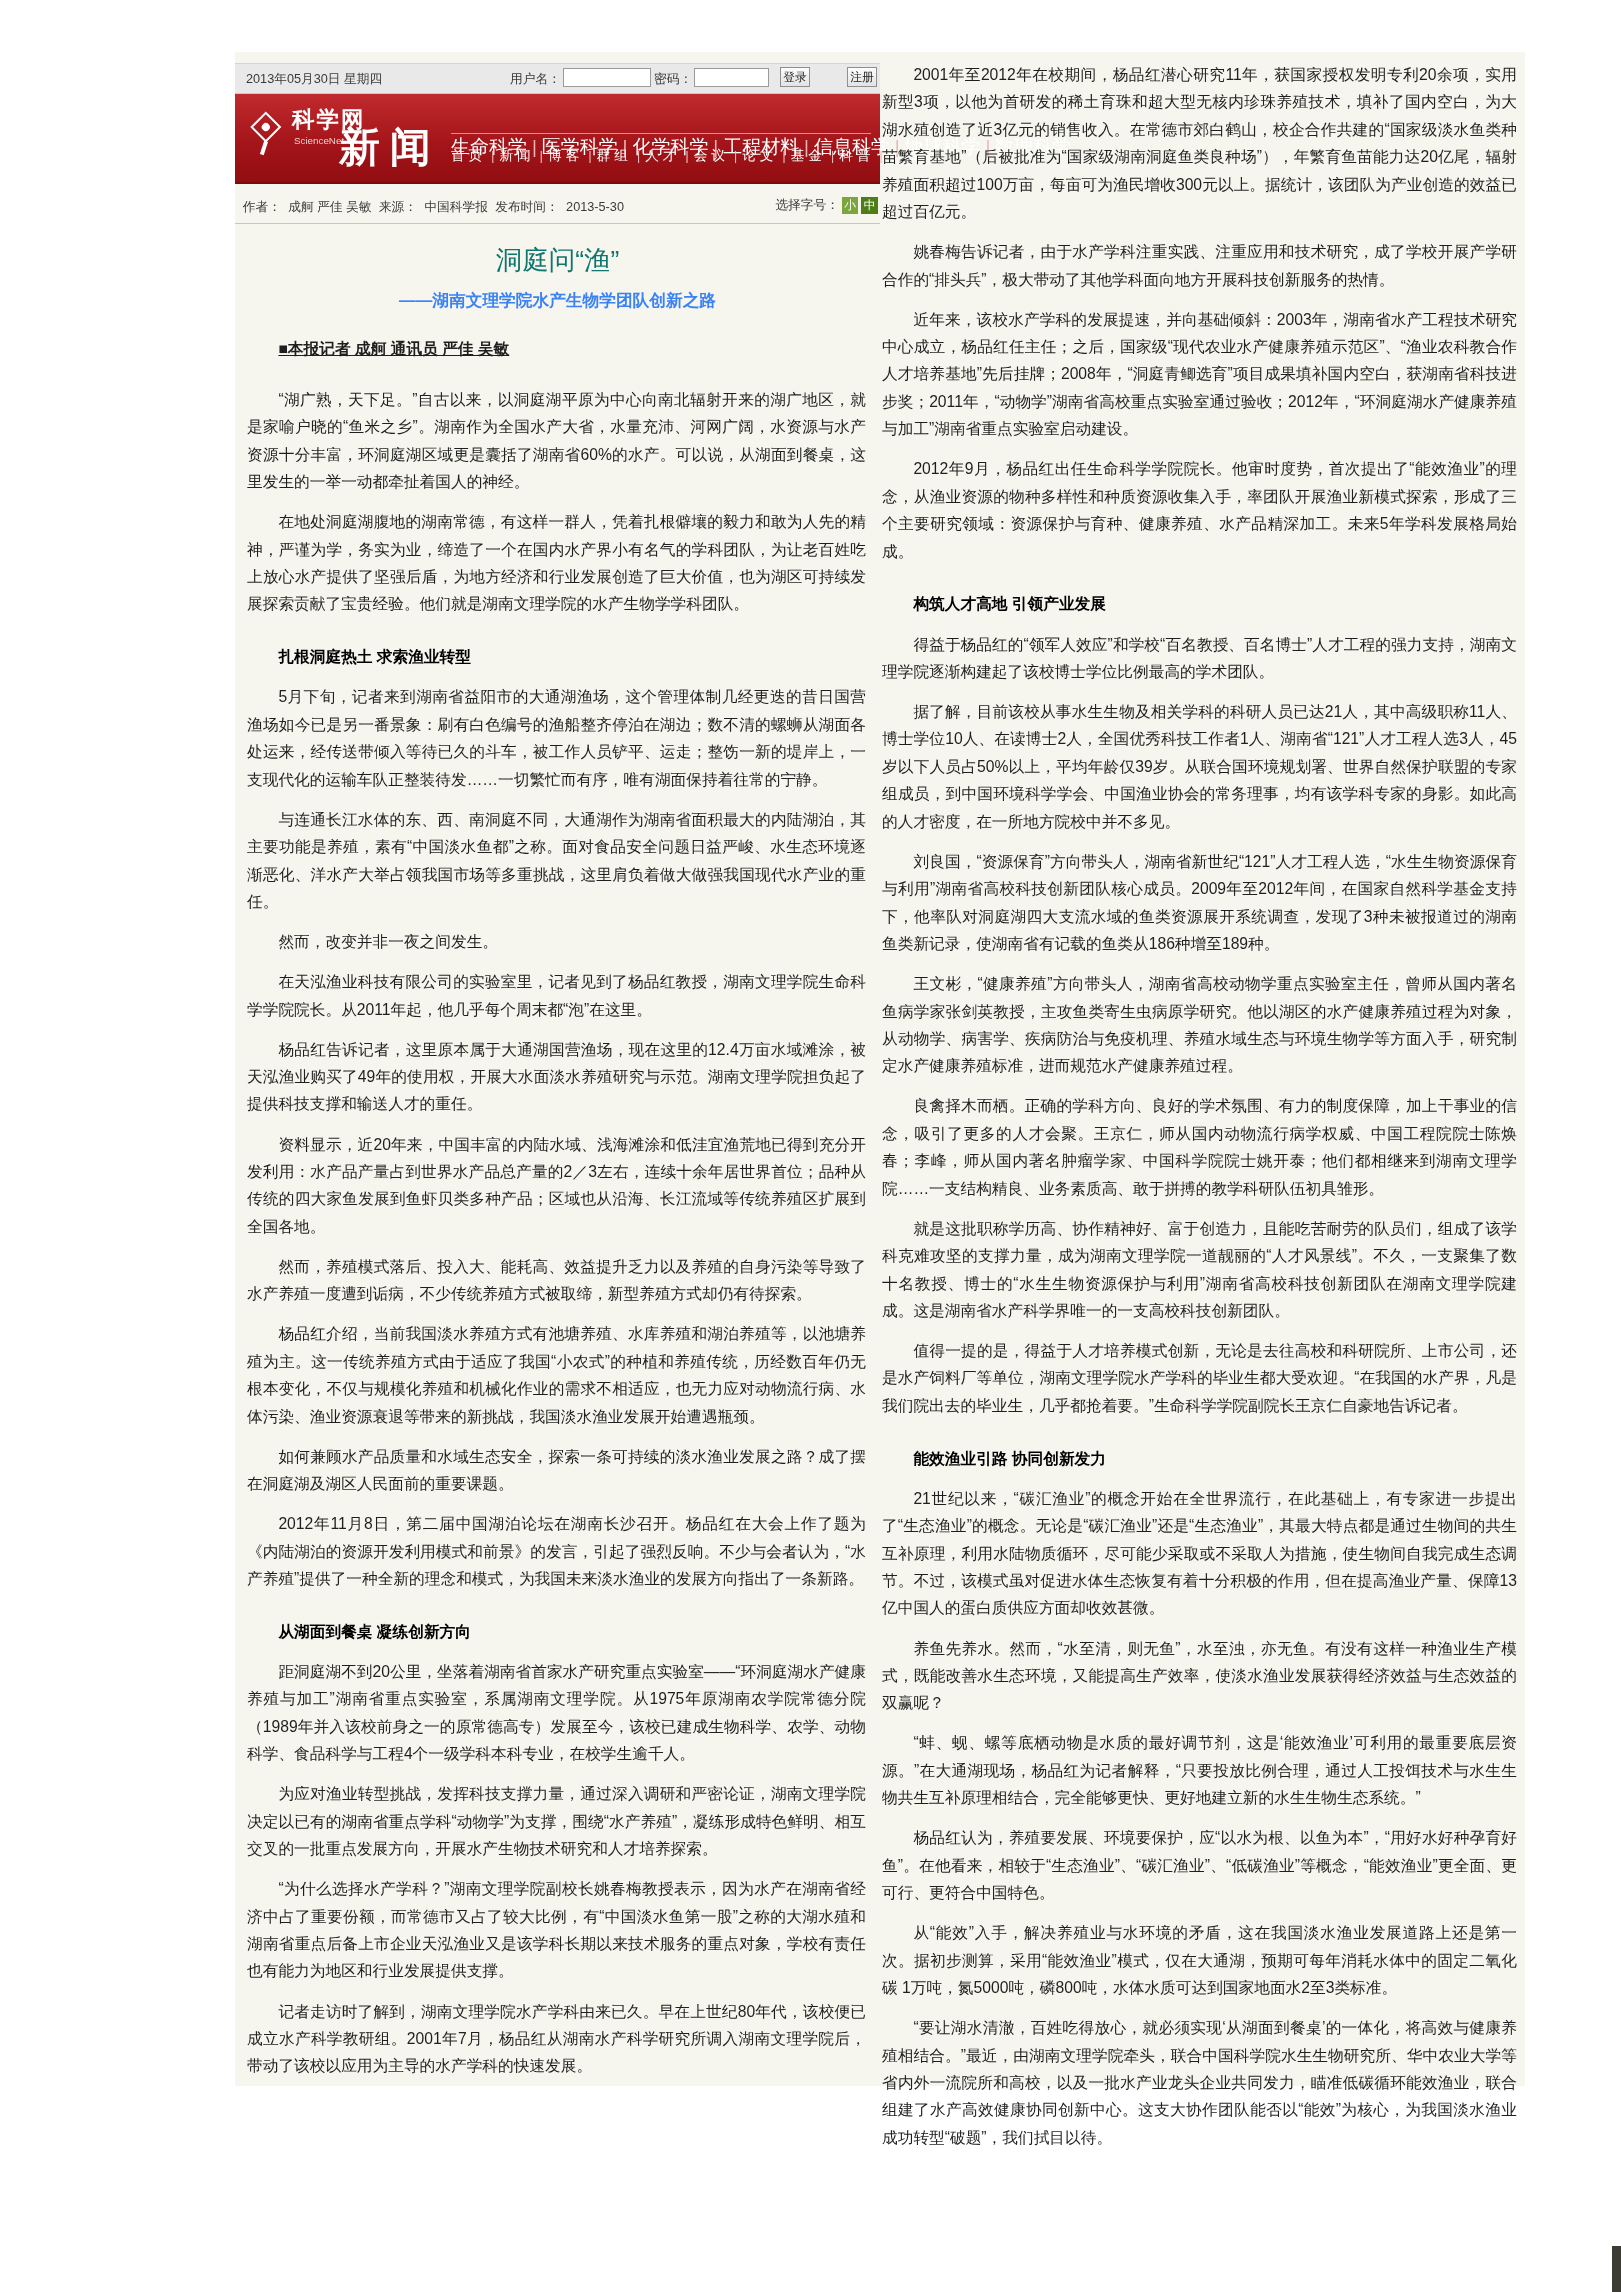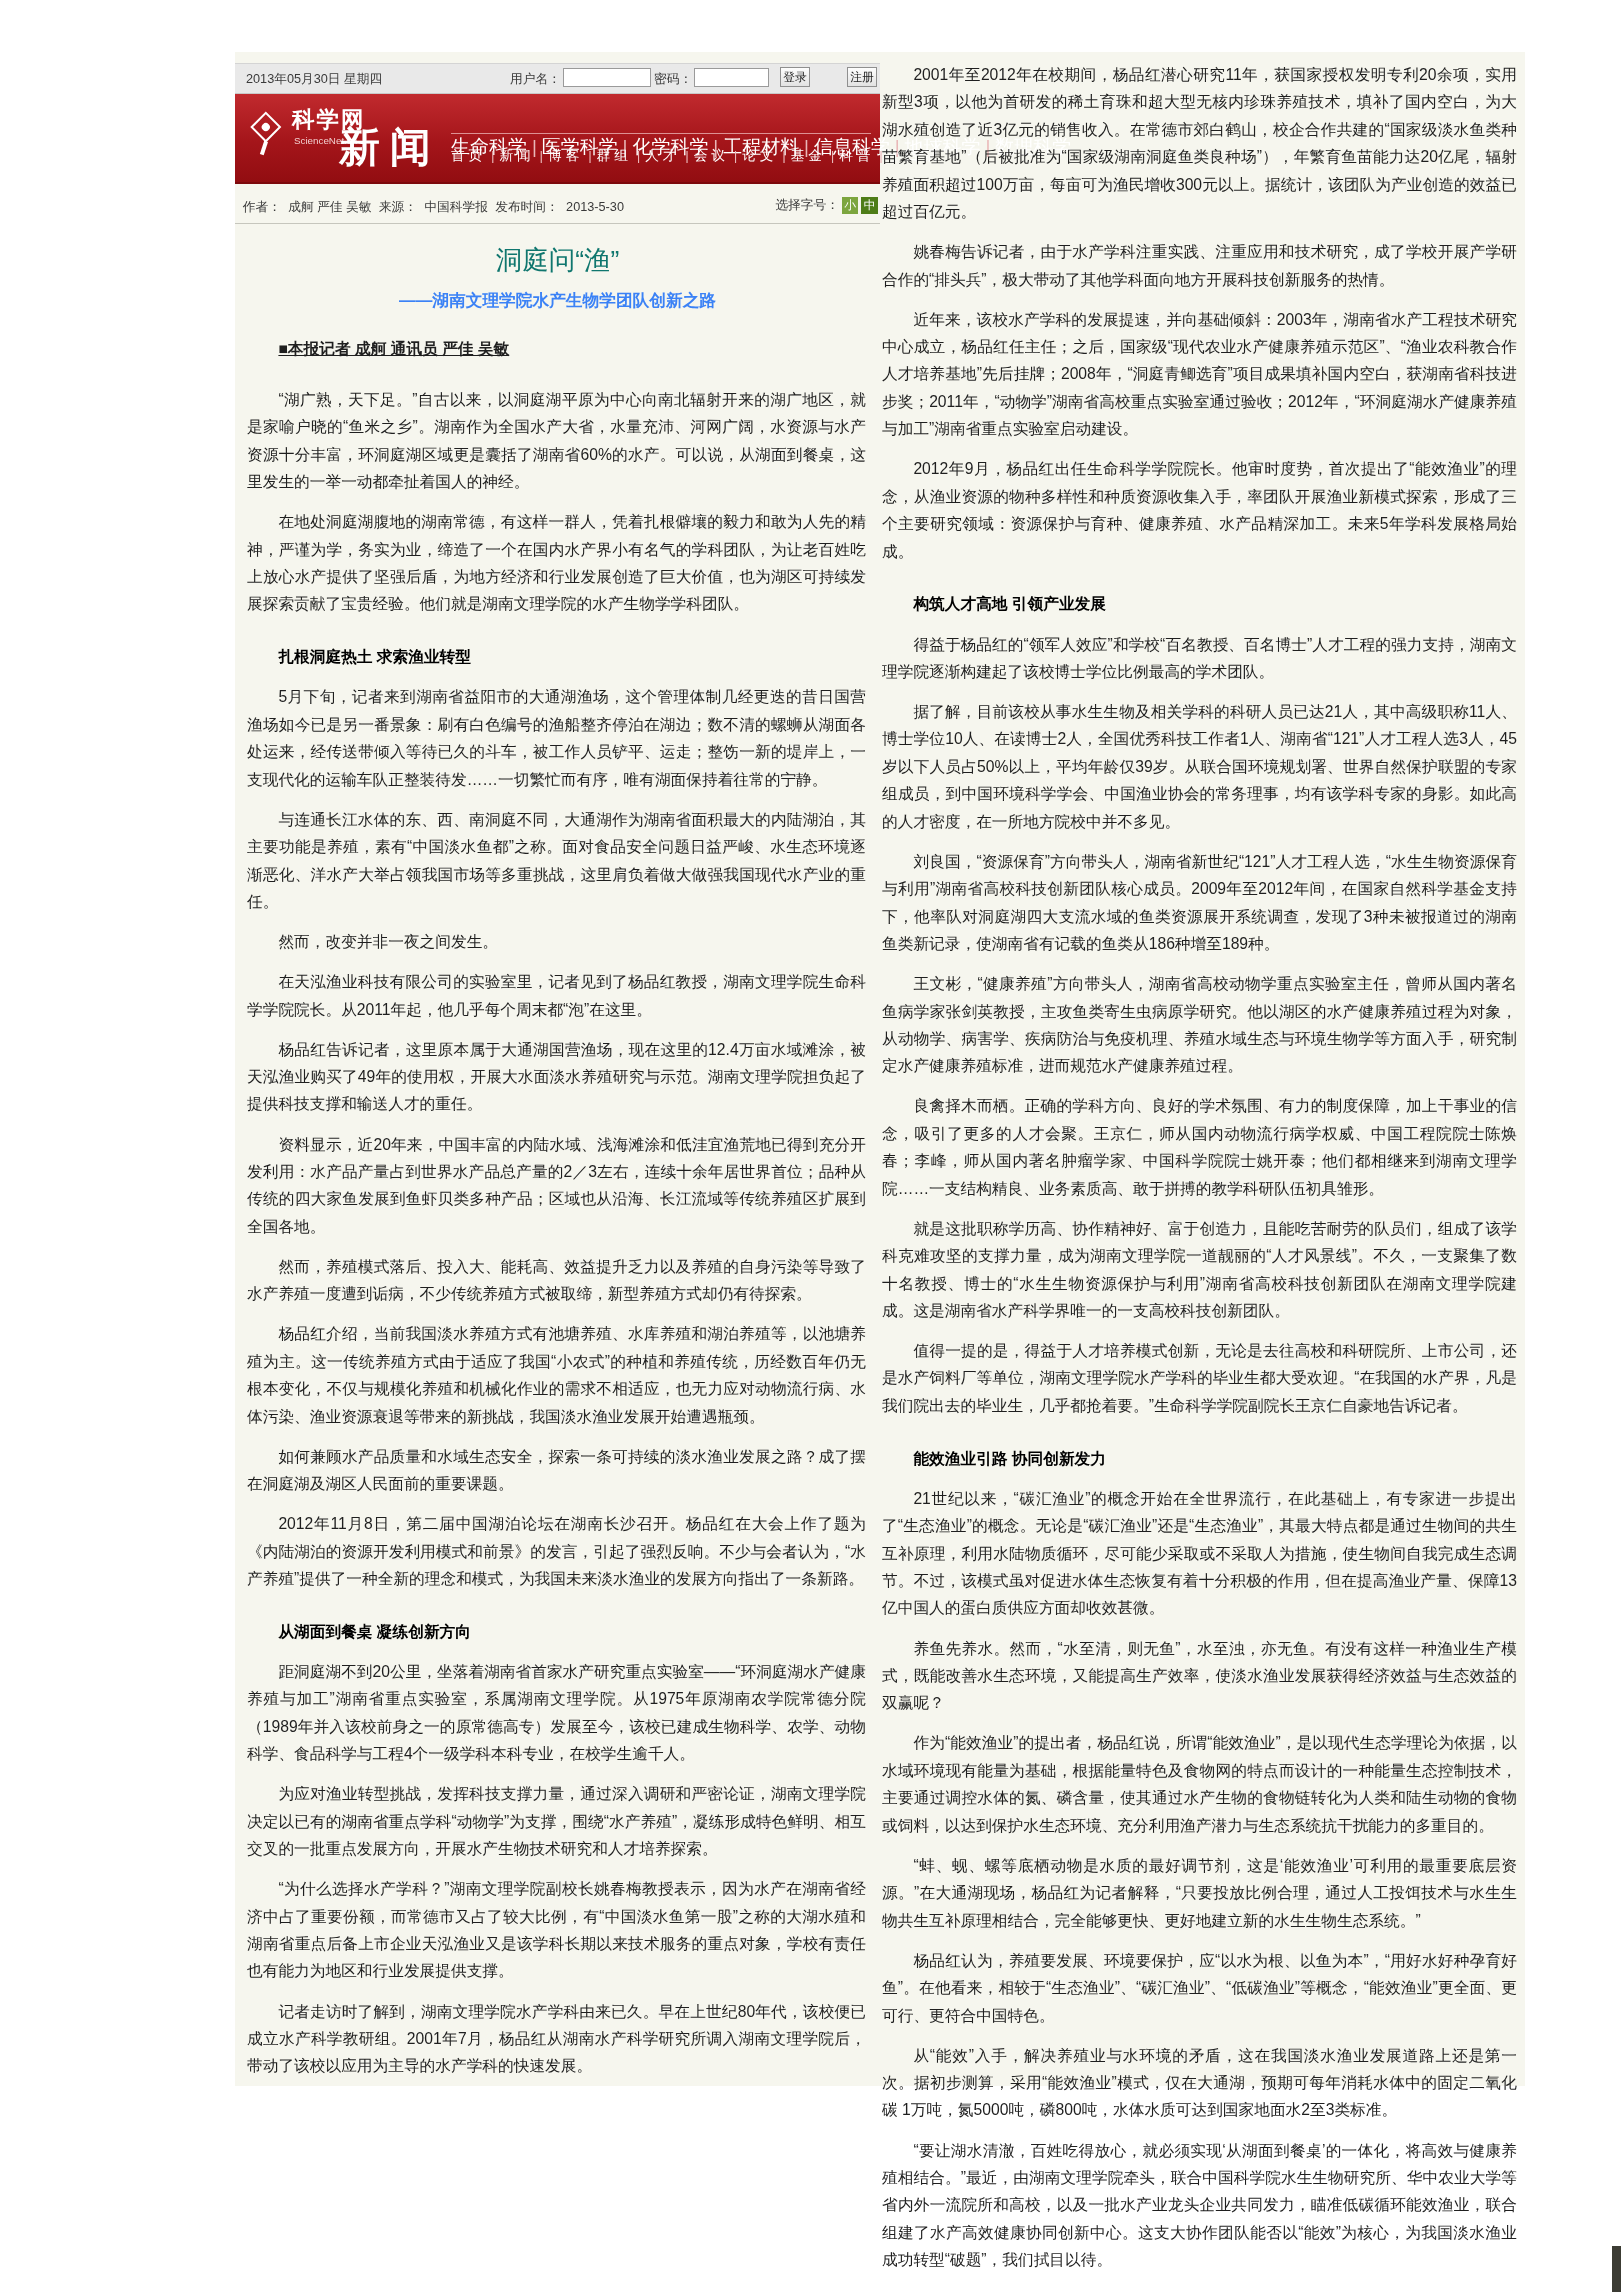--- a/index.html
+++ b/index.html
@@ -147,21 +147,20 @@
       <div class="p">得益于杨品红的“领军人效应”和学校“百名教授、百名博士”人才工程的强力支持，湖南文理学院逐渐构建起了该校博士学位比例最高的学术团队。</div>
       <div class="p">据了解，目前该校从事水生生物及相关学科的科研人员已达21人，其中高级职称11人、博士学位10人、在读博士2人，全国优秀科技工作者1人、湖南省“121”人才工程人选3人，45岁以下人员占50%以上，平均年龄仅39岁。从联合国环境规划署、世界自然保护联盟的专家组成员，到中国环境科学学会、中国渔业协会的常务理事，均有该学科专家的身影。如此高的人才密度，在一所地方院校中并不多见。</div>
       <div class="p">刘良国，“资源保育”方向带头人，湖南省新世纪“121”人才工程人选，“水生生物资源保育与利用”湖南省高校科技创新团队核心成员。2009年至2012年间，在国家自然科学基金支持下，他率队对洞庭湖四大支流水域的鱼类资源展开系统调查，发现了3种未被报道过的湖南鱼类新记录，使湖南省有记载的鱼类从186种增至189种。</div>
       <div class="p">王文彬，“健康养殖”方向带头人，湖南省高校动物学重点实验室主任，曾师从国内著名鱼病学家张剑英教授，主攻鱼类寄生虫病原学研究。他以湖区的水产健康养殖过程为对象，从动物学、病害学、疾病防治与免疫机理、养殖水域生态与环境生物学等方面入手，研究制定水产健康养殖标准，进而规范水产健康养殖过程。</div>
       <div class="p">良禽择木而栖。正确的学科方向、良好的学术氛围、有力的制度保障，加上干事业的信念，吸引了更多的人才会聚。王京仁，师从国内动物流行病学权威、中国工程院院士陈焕春；李峰，师从国内著名肿瘤学家、中国科学院院士姚开泰；他们都相继来到湖南文理学院……一支结构精良、业务素质高、敢于拼搏的教学科研队伍初具雏形。</div>
       <div class="p">就是这批职称学历高、协作精神好、富于创造力，且能吃苦耐劳的队员们，组成了该学科克难攻坚的支撑力量，成为湖南文理学院一道靓丽的“人才风景线”。不久，一支聚集了数十名教授、博士的“水生生物资源保护与利用”湖南省高校科技创新团队在湖南文理学院建成。这是湖南省水产科学界唯一的一支高校科技创新团队。</div>
       <div class="p">值得一提的是，得益于人才培养模式创新，无论是去往高校和科研院所、上市公司，还是水产饲料厂等单位，湖南文理学院水产学科的毕业生都大受欢迎。“在我国的水产界，凡是我们院出去的毕业生，几乎都抢着要。”生命科学学院副院长王京仁自豪地告诉记者。</div>
       <div class="h">能效渔业引路 协同创新发力</div>
       <div class="p">21世纪以来，“碳汇渔业”的概念开始在全世界流行，在此基础上，有专家进一步提出了“生态渔业”的概念。无论是“碳汇渔业”还是“生态渔业”，其最大特点都是通过生物间的共生互补原理，利用水陆物质循环，尽可能少采取或不采取人为措施，使生物间自我完成生态调节。不过，该模式虽对促进水体生态恢复有着十分积极的作用，但在提高渔业产量、保障13亿中国人的蛋白质供应方面却收效甚微。</div>
       <div class="p">养鱼先养水。然而，“水至清，则无鱼”，水至浊，亦无鱼。有没有这样一种渔业生产模式，既能改善水生态环境，又能提高生产效率，使淡水渔业发展获得经济效益与生态效益的双赢呢？</div>
-      <div class="p">作为“能效渔业”的提出者，杨品红说，所谓“能效渔业”，是以现代生态学理论为依据，以水域环境现有能量为基础，根据能量特色及食物网的特点而设计的一种能量生态控制技术，主要通过调控水体的氮、磷含量，使其通过水产生物的食物链转化为人类和陆生动物的食物或饲料，以达到保护水生态环境、充分利用渔产潜力与生态系统抗干扰能力的多重目的。</div>
       <div class="p">“蚌、蚬、螺等底栖动物是水质的最好调节剂，这是‘能效渔业’可利用的最重要底层资源。”在大通湖现场，杨品红为记者解释，“只要投放比例合理，通过人工投饵技术与水生生物共生互补原理相结合，完全能够更快、更好地建立新的水生生物生态系统。”</div>
       <div class="p">杨品红认为，养殖要发展、环境要保护，应“以水为根、以鱼为本”，“用好水好种孕育好鱼”。在他看来，相较于“生态渔业”、“碳汇渔业”、“低碳渔业”等概念，“能效渔业”更全面、更可行、更符合中国特色。</div>
       <div class="p">从“能效”入手，解决养殖业与水环境的矛盾，这在我国淡水渔业发展道路上还是第一次。据初步测算，采用“能效渔业”模式，仅在大通湖，预期可每年消耗水体中的固定二氧化碳 1万吨，氮5000吨，磷800吨，水体水质可达到国家地面水2至3类标准。</div>
       <div class="p">“要让湖水清澈，百姓吃得放心，就必须实现‘从湖面到餐桌’的一体化，将高效与健康养殖相结合。”最近，由湖南文理学院牵头，联合中国科学院水生生物研究所、华中农业大学等省内外一流院所和高校，以及一批水产业龙头企业共同发力，瞄准低碳循环能效渔业，联合组建了水产高效健康协同创新中心。这支大协作团队能否以“能效”为核心，为我国淡水渔业成功转型“破题”，我们拭目以待。</div>
     </div>
 
   <div class="corner-artifact"></div>
 </div>
 
 

